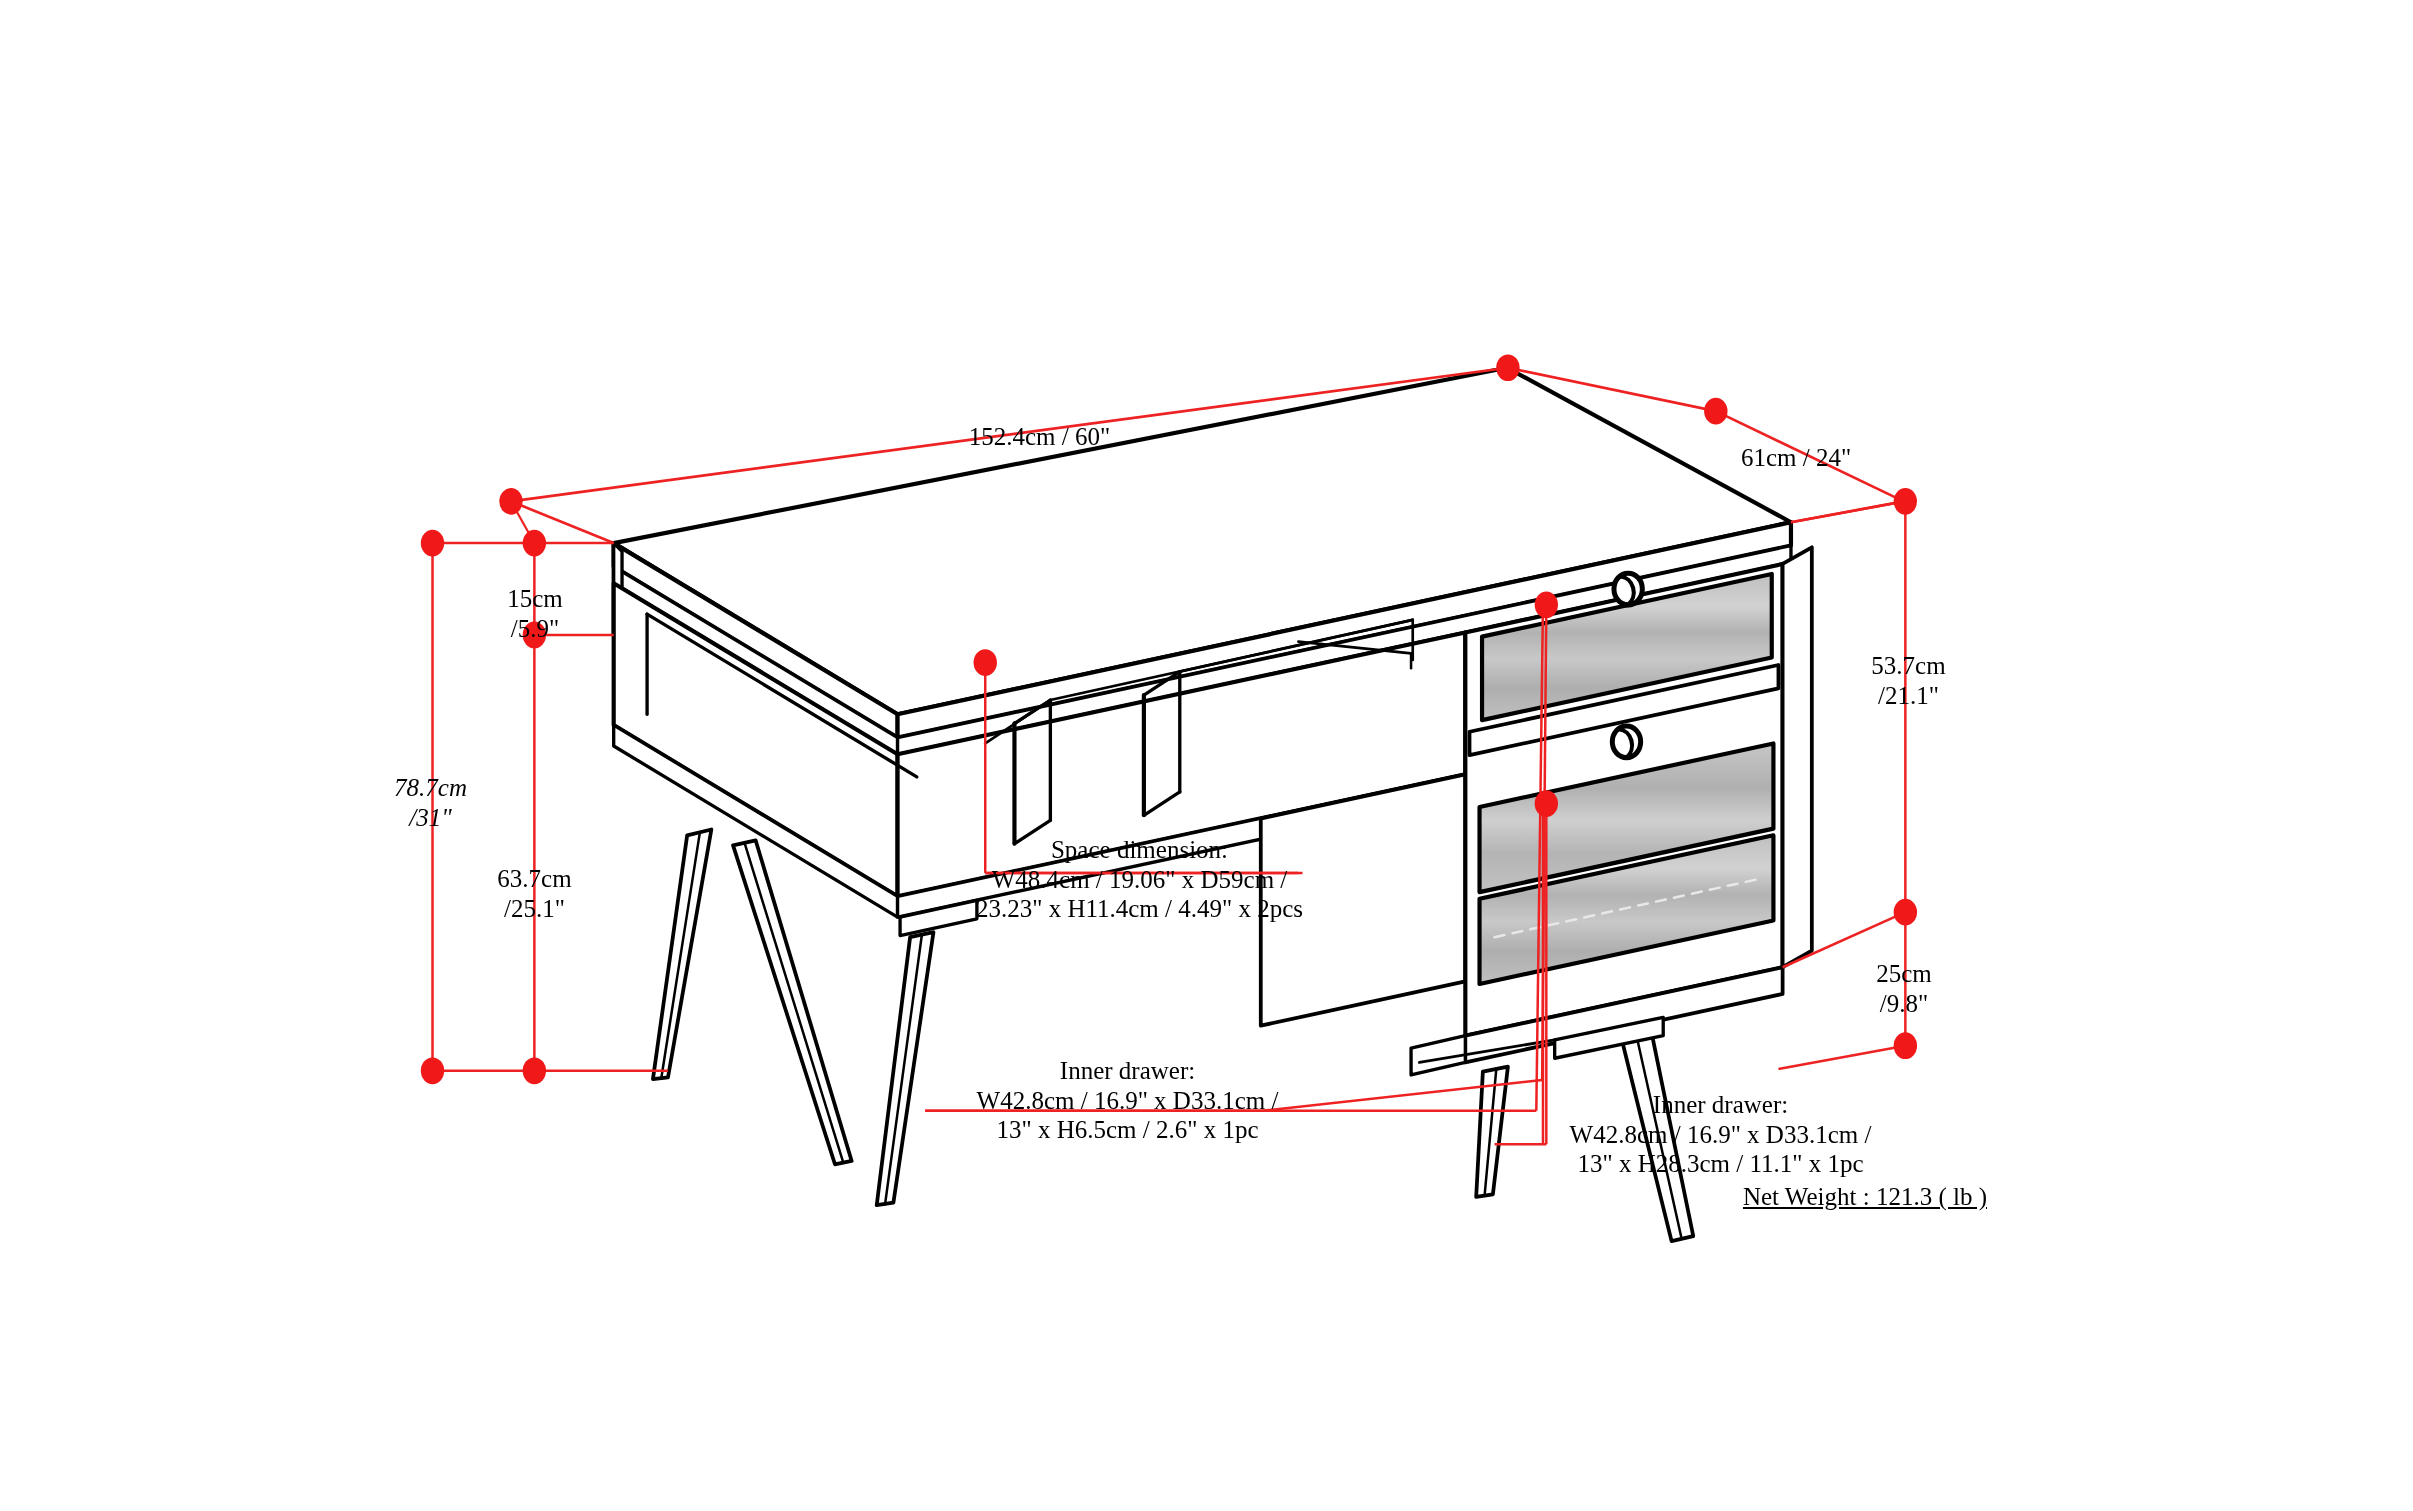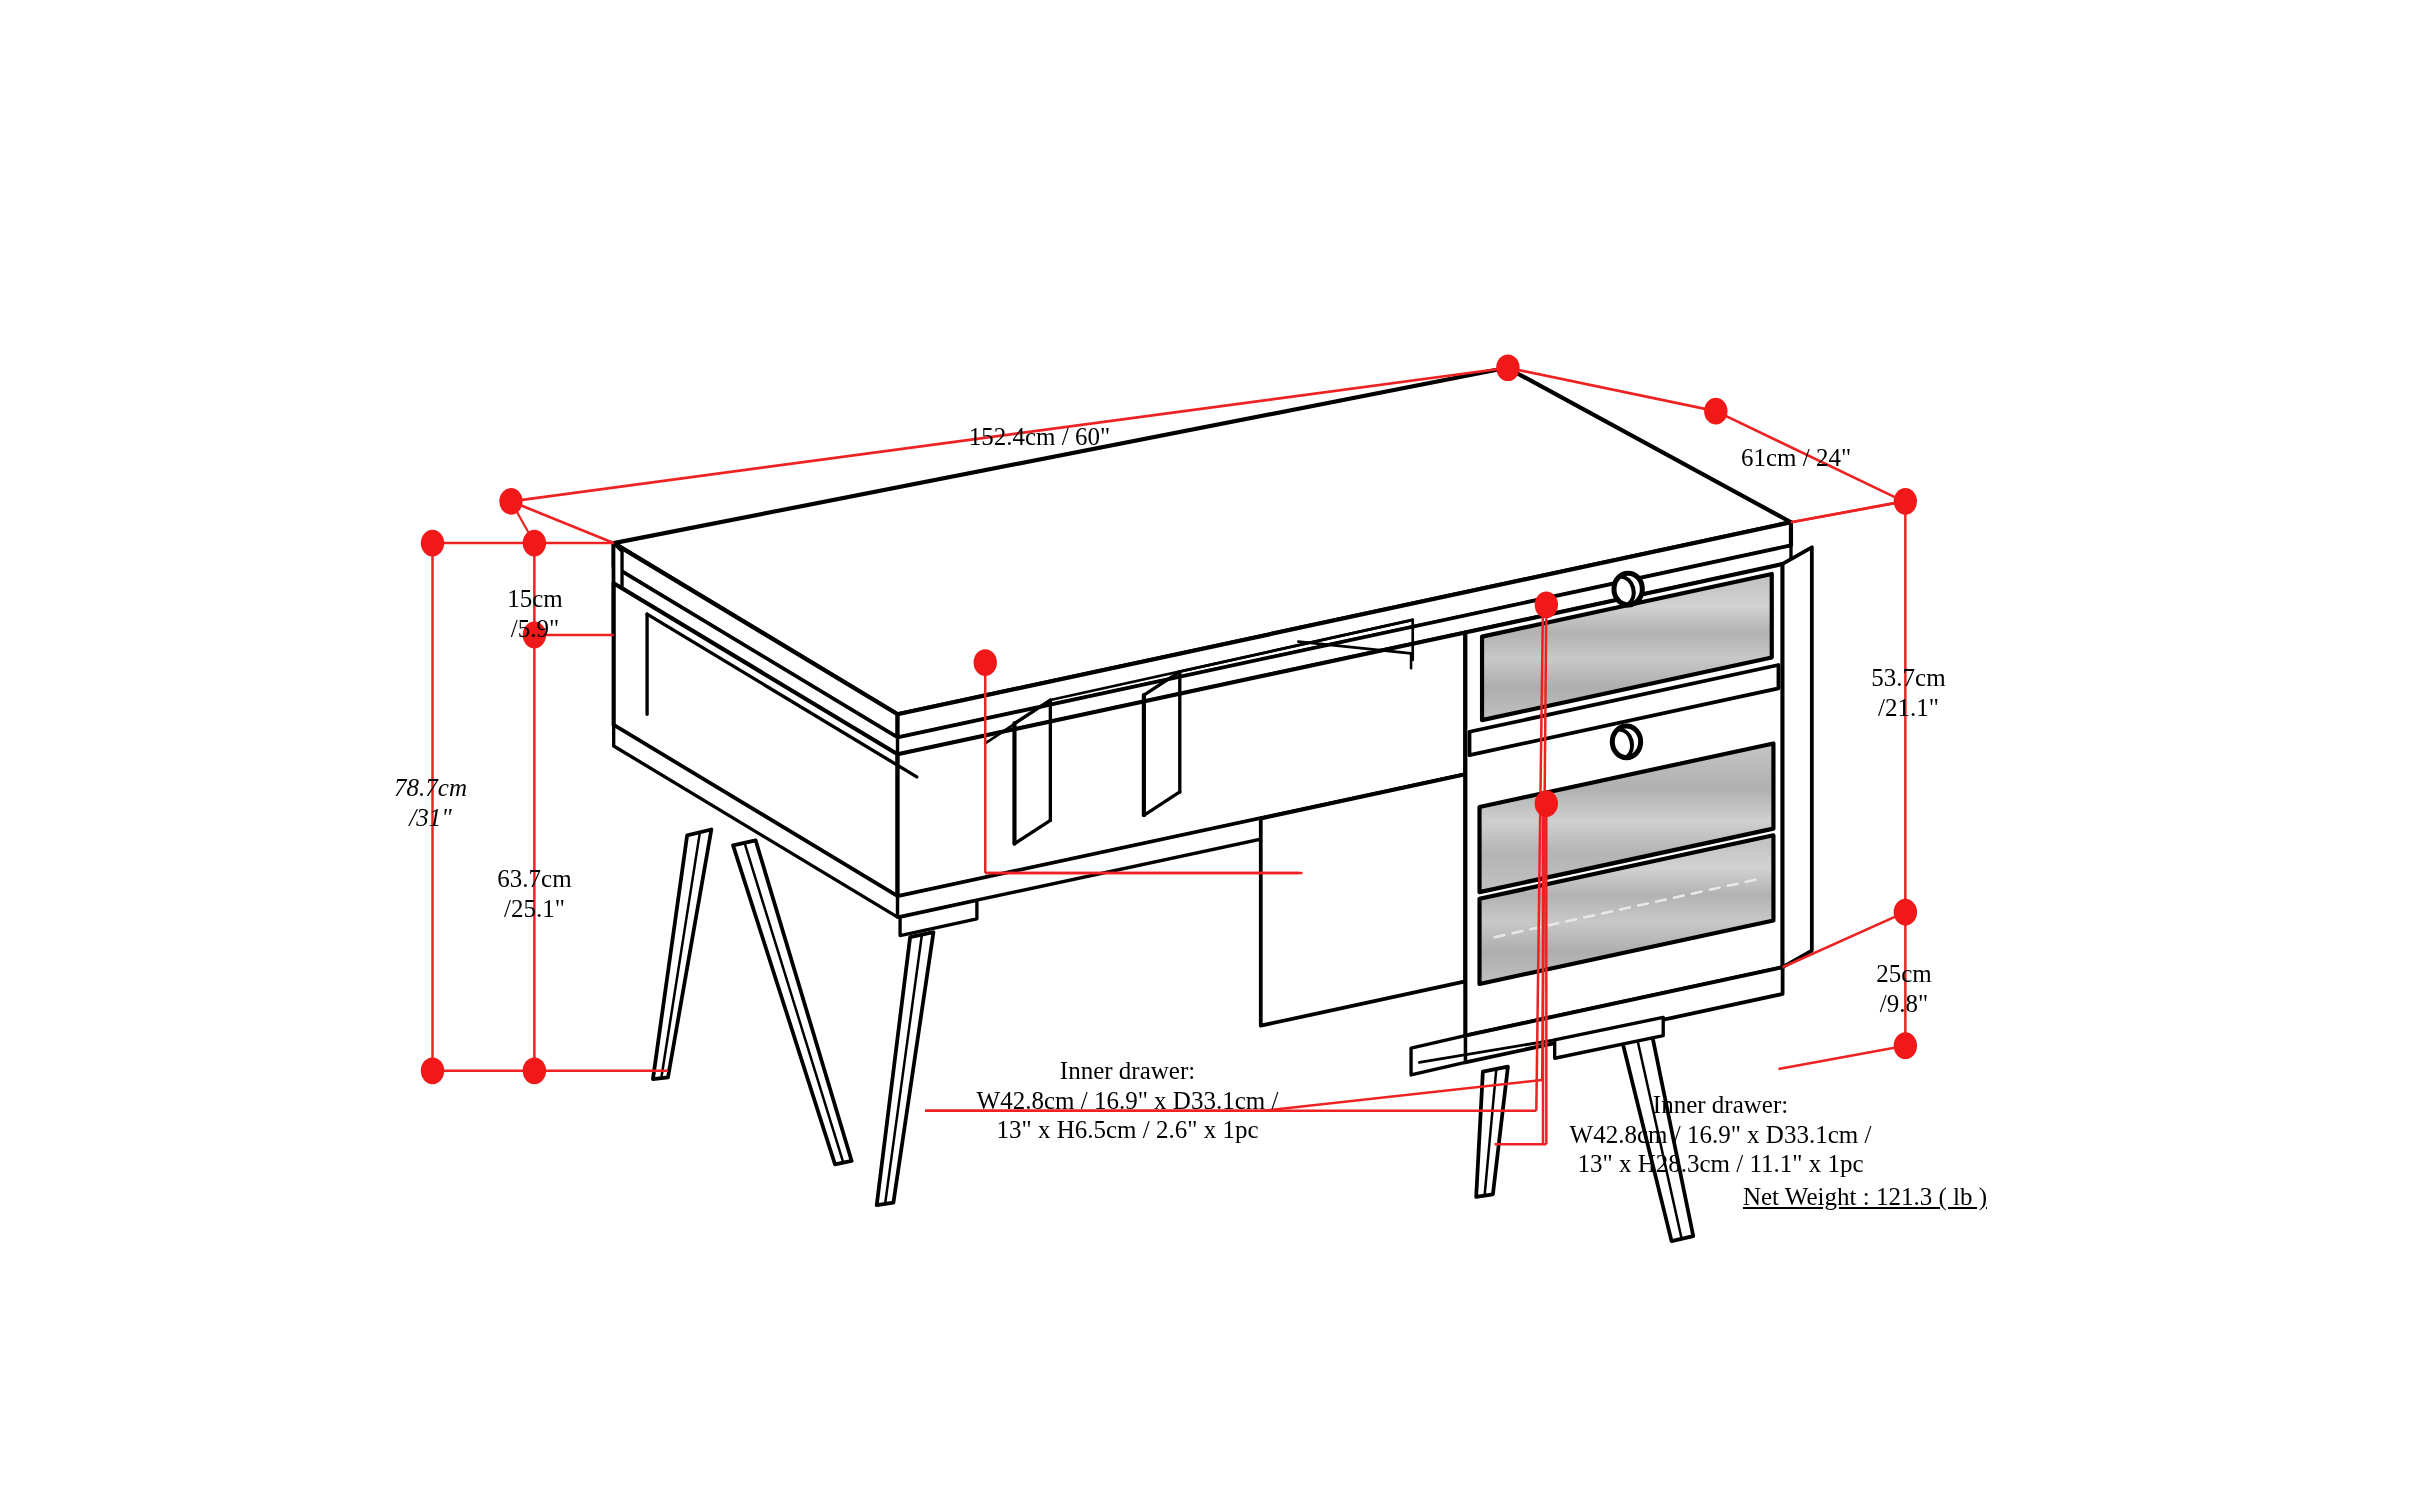--- a/index.html
+++ b/index.html
@@ -269,24 +269,25 @@
   <div class="dim-label sz-dim center" style="left:914px; top:422px; width:251px;">152.4cm / 60"</div>
 
   <div class="dim-label sz-dim center" style="left:1704px; top:443px; width:184px;">61cm / 24"</div>
 
   <div class="dim-label sz-dim center" style="left:468px; top:584px; width:134px;"><span>15cm</span><br><span>/5.9"</span></div>
 
   <div class="dim-label sz-dim center" style="left:351px; top:773px; width:159px;font-style:italic;"><span>78.7cm</span><br><span>/31"</span></div>
 
   <div class="dim-label sz-dim center" style="left:455px; top:864px; width:159px;"><span>63.7cm</span><br><span>/25.1"</span></div>
 
-  <div class="dim-label sz-dim center" style="left:1829px; top:651px; width:159px;margin-top:12px;"><span>53.7cm</span><br><span>/21.1"</span></div>
+  <div class="dim-label sz-dim center" style="left:1829px; top:651px; width:159px;"><span>53.7cm</span><br><span>/21.1"</span></div>
 
   <div class="dim-label sz-dim center" style="left:1833px; top:935px; width:142px;margin-top:24px;"><span>25cm</span><br><span>/9.8"</span></div>
 
+  <div class="dim-label sz-note center" style="left:910px; top:835px; width:459px;"><span>Space dimension:</span><br><span>W48.4cm / 19.06" x D59cm /</span><br><span>23.23" x H11.4cm / 4.49" x 2pcs</span></div>
 
   <div class="dim-label sz-note center" style="left:906px; top:1056px; width:443px;"><span>Inner drawer:</span><br><span>W42.8cm / 16.9" x D33.1cm /</span><br><span>13" x H6.5cm / 2.6" x 1pc</span></div>
 
   <div class="dim-label sz-note center" style="left:1499px; top:1090px; width:443px;"><span>Inner drawer:</span><br><span>W42.8cm / 16.9" x D33.1cm /</span><br><span>13" x H28.3cm / 11.1" x 1pc</span></div>
 
   <div class="dim-label sz-weight right" style="left:1503px; top:1182px; width:484px;">Net Weight : 121.3 ( lb )</div>
 
 </div>
 
 

